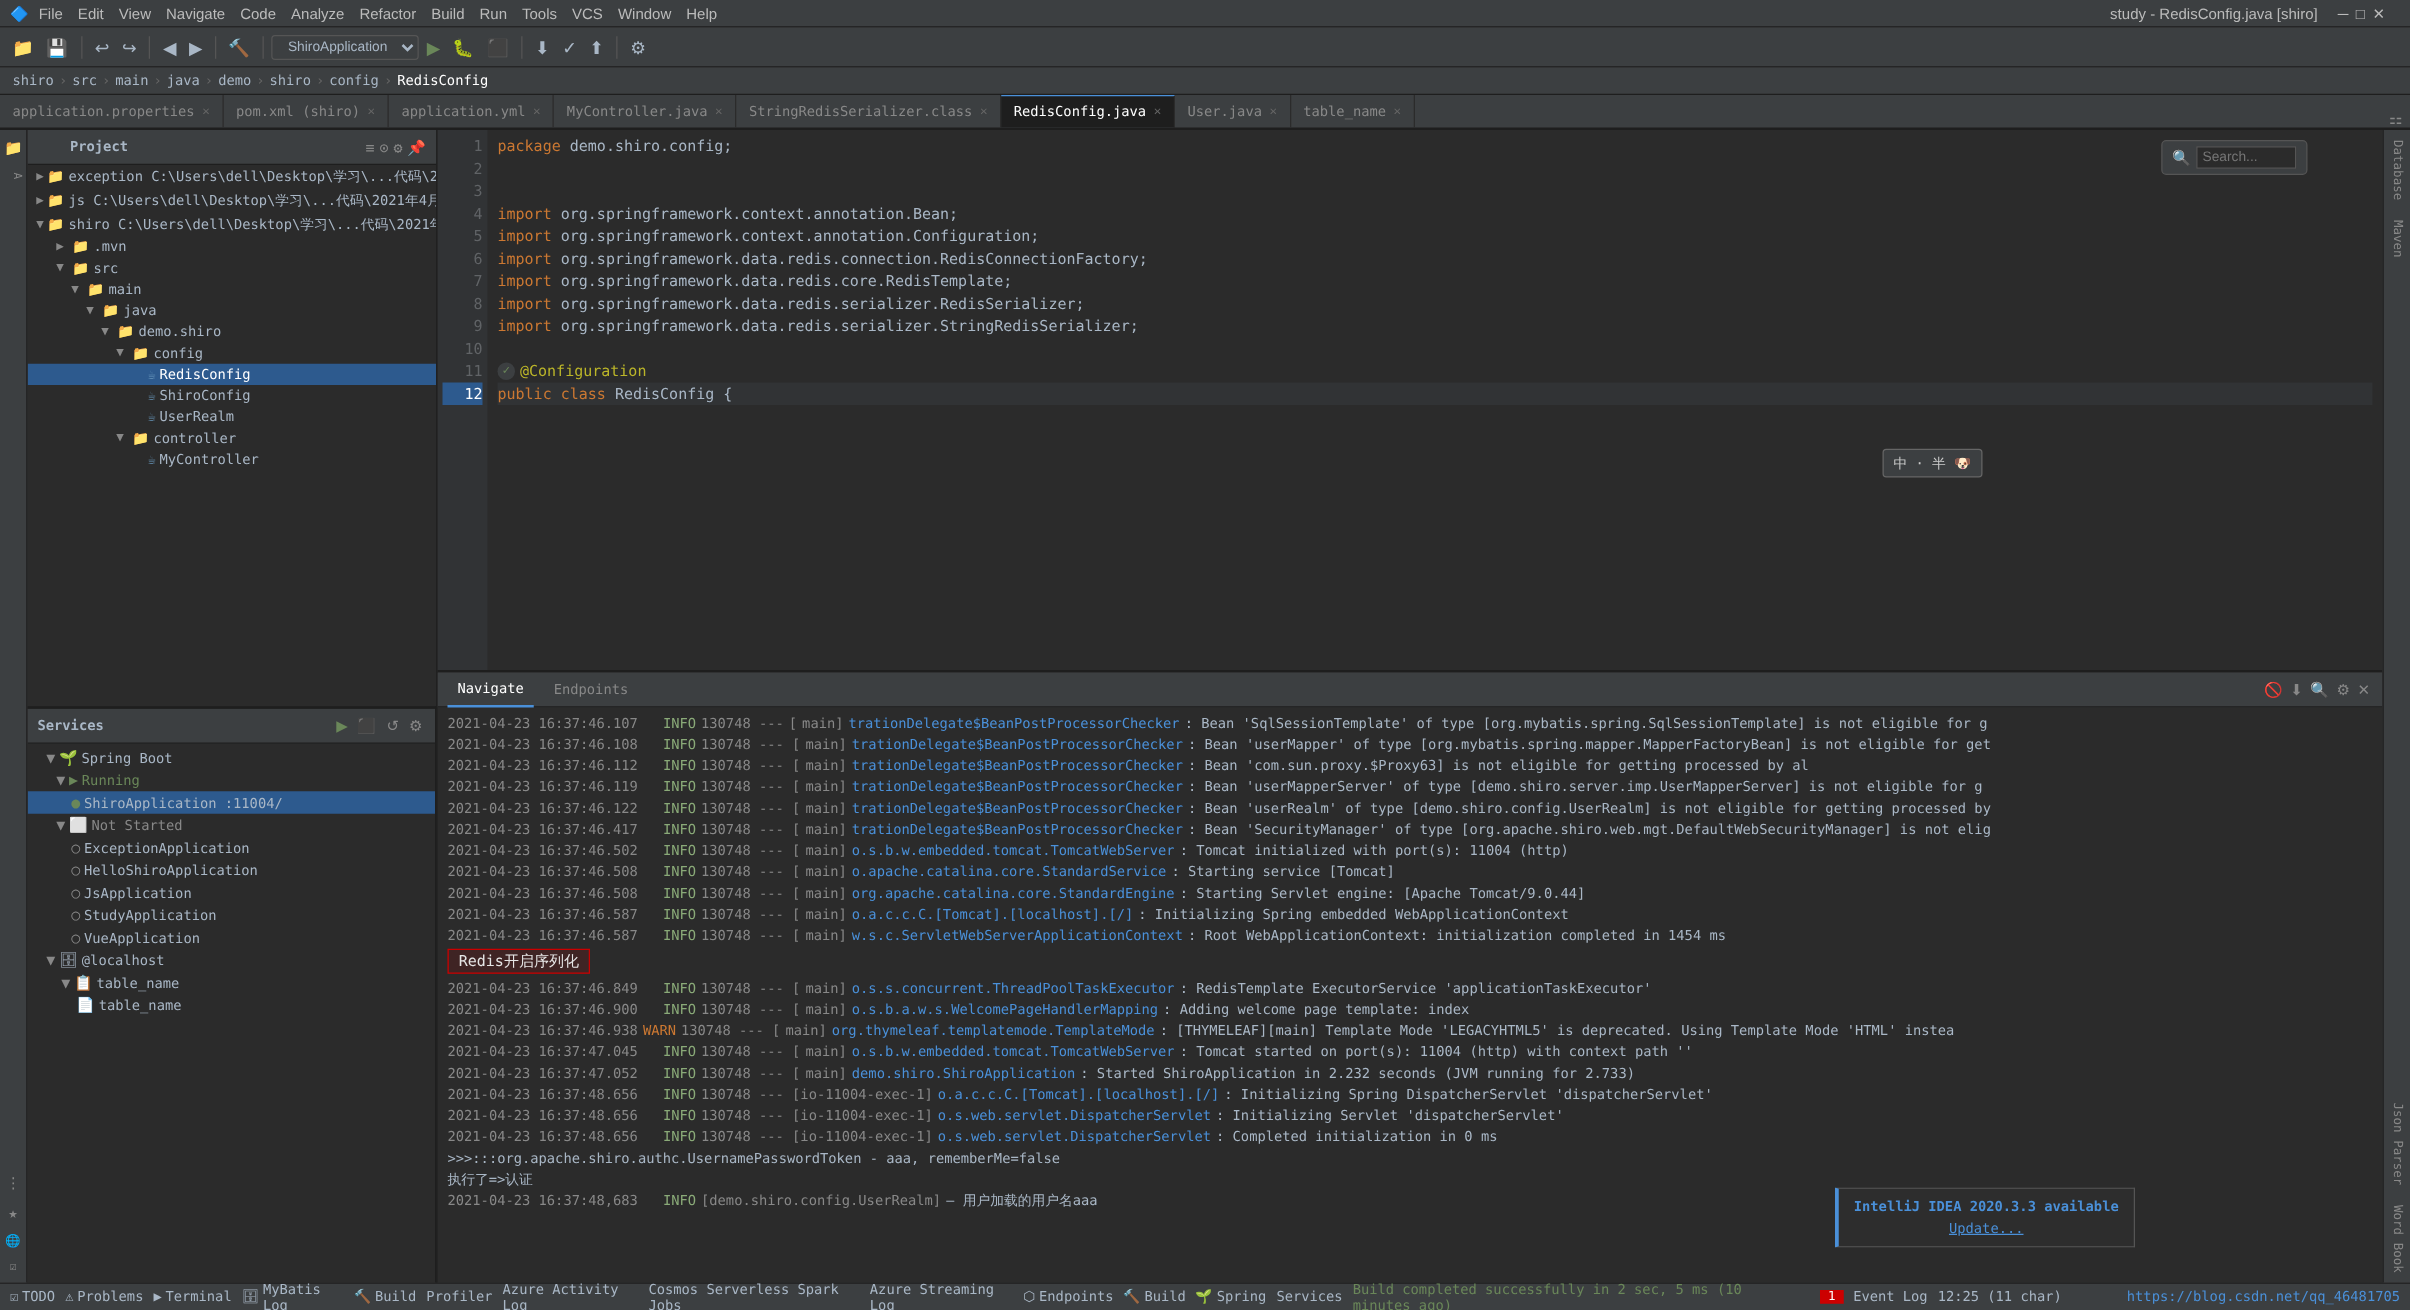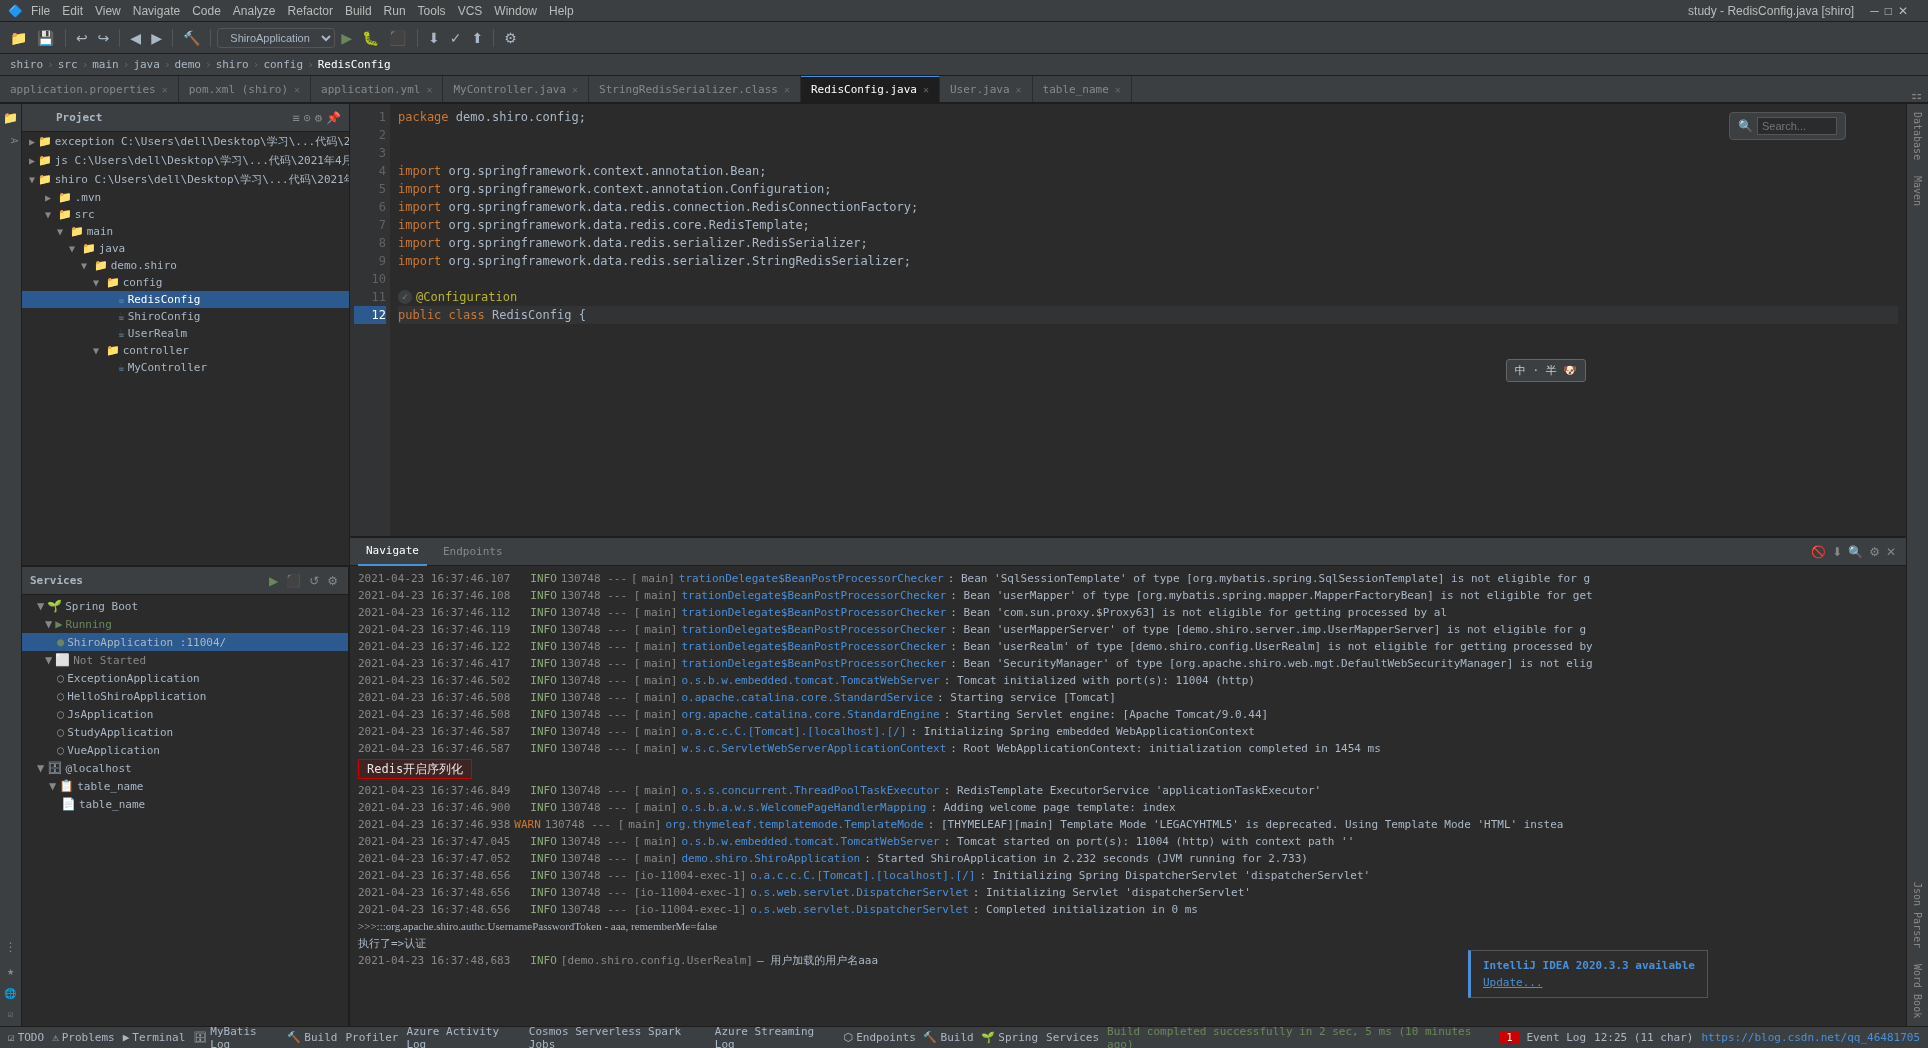--- a/index.html
+++ b/index.html
@@ -75,21 +75,21 @@
     .log-logger { color: #4a90d9; }
     .log-msg { color: #a9b7c6; overflow: hidden; text-overflow: ellipsis; white-space: nowrap; }
 
     
     #status-bar { background: #3c3f41; height: 22px; display: flex; align-items: center; padding: 0 8px; border-top: 1px solid #1e1e1e; font-size: 11px; color: #a9b7c6; gap: 12px; }
     #status-bar .status-left { display: flex; align-items: center; gap: 8px; flex: 1; }
     #status-bar .status-right { display: flex; align-items: center; gap: 8px; }
     .status-item { display: flex; align-items: center; gap: 3px; cursor: pointer; }
 
     
-    #notification { position: absolute; bottom: 50px; right: 220px; background: #2d2d2d; border: 1px solid #555; border-left: 3px solid #4a90d9; padding: 8px 12px; width: 240px; font-size: 11px; z-index: 100; }
+    #notification { position: absolute; bottom: 50px; right: 220px; background: #2d2d2d; border: 1px solid #555; border-left: 3px solid #4a90d9; padding: 8px 12px; width: 240px; font-size: 11px; z-index: 100; text-align: center; }
     #notification .notif-title { color: #4a90d9; font-weight: bold; margin-bottom: 4px; }
     #notification .notif-link { color: #4a90d9; cursor: pointer; text-decoration: underline; }
 
     
     #left-icons { width: 22px; background: #3c3f41; display: flex; flex-direction: column; align-items: center; padding: 4px 0; gap: 2px; border-right: 1px solid #1e1e1e; }
     .left-icon-btn { color: #888; font-size: 12px; cursor: pointer; padding: 3px; border-radius: 2px; width: 20px; text-align: center; }
     .left-icon-btn.active { color: #fff; }
 
     
     #right-sidebar-labels { width: 22px; background: #3c3f41; border-left: 1px solid #1e1e1e; display: flex; flex-direction: column; }
@@ -612,21 +612,21 @@
           <span class="log-msg">: Initializing Servlet 'dispatcherServlet'</span>
         </div>
         <div class="log-line">
           <span class="log-timestamp">2021-04-23 16:37:48.656</span>
           <span class="log-level-info">INFO</span>
           <span class="log-thread">130748 --- [io-11004-exec-1]</span>
           <span class="log-logger">o.s.web.servlet.DispatcherServlet</span>
           <span class="log-msg">: Completed initialization in 0 ms</span>
         </div>
         <div class="log-line">
-          <span style="color:#a9b7c6;font-family:Liberation Serif, serif;">&gt;&gt;&gt;:::org.apache.shiro.authc.UsernamePasswordToken - aaa, rememberMe=false</span>
+          <span style="color:#a9b7c6;">&gt;&gt;&gt;:::org.apache.shiro.authc.UsernamePasswordToken - aaa, rememberMe=false</span>
         </div>
         <div class="log-line">
           <span style="color:#a9b7c6;">执行了=&gt;认证</span>
         </div>
         <div class="log-line">
           <span class="log-timestamp">2021-04-23 16:37:48,683</span>
           <span class="log-level-info">INFO</span>
           <span class="log-thread">[demo.shiro.config.UserRealm]</span>
           <span class="log-msg">— 用户加载的用户名aaa</span>
         </div>
@@ -691,20 +691,20 @@
     </div>
     <div class="status-item">
       <span>Services</span>
     </div>
     <span style="color:#6a8759;">Build completed successfully in 2 sec, 5 ms (10 minutes ago)</span>
   </div>
   <div class="status-right">
     <span style="background:#cc0000; color:#fff; padding:0 6px; font-size:10px;">1</span>
     <span>Event Log</span>
     <span>12:25 (11 char)</span>
-    <span style="color:#4a90d9;">https://blog.csdn.net/qq_46481705</span>
+    <span style="color:#4a90d9;margin-left:44px;">https://blog.csdn.net/qq_46481705</span>
   </div>
 </div>
 
 <div id="notification" style="position:fixed; bottom:50px; right:220px; background:#2d2d2d; border:1px solid #555; border-left:3px solid #4a90d9; padding:8px 12px; width:240px; font-size:11px; z-index:100;">
   <div class="notif-title" style="color:#4a90d9; font-weight:bold; margin-bottom:4px;">IntelliJ IDEA 2020.3.3 available</div>
   <a class="notif-link" style="color:#4a90d9; cursor:pointer; text-decoration:underline;">Update...</a>
 </div>
 
 </body></html>

